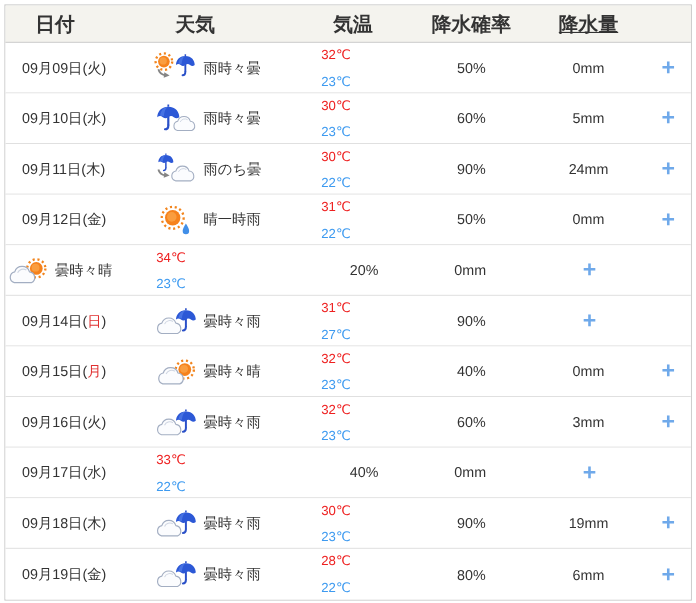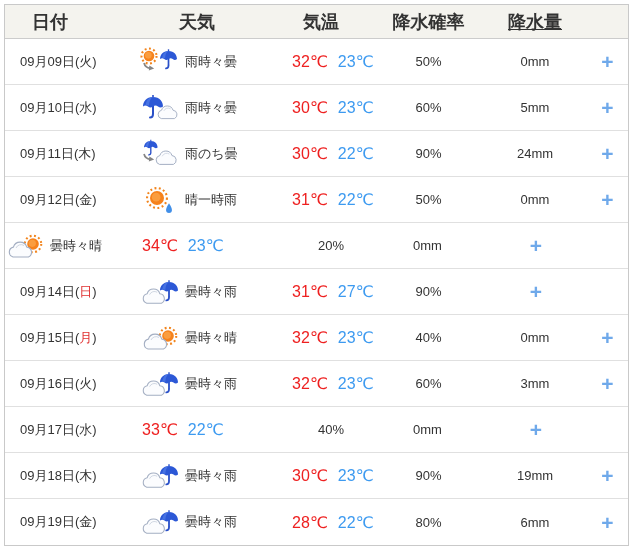--- a/index.html
+++ b/index.html
@@ -13,39 +13,39 @@
     border:1px solid #c9c9c9;box-sizing:border-box;background:#fff;
   }
   .thead{
     display:grid;grid-template-columns:135px 150px 90px 105px 110px 1fr;
     height:33px;align-items:center;background:#f4f3ee;
     border-bottom:1px solid #cccccc;
     font-size:18px;font-weight:bold;color:#333;
   }
   .th{text-align:center;}
   .th-date{padding-right:45px;}
-  .th-weather{padding-right:75px;text-align:right;}
+  .th-weather{padding-right:75px;}
   .th-temp{padding-right:28px;}
   .th-prob{padding-right:8px;}
   .th-amt{padding-right:10px;text-decoration:underline;}
   .tr{
     display:grid;grid-template-columns:135px 150px 90px 105px 110px 1fr;
     height:46px;align-items:center;background:#fff;
     border-bottom:1px solid #e0e0e0;
     font-size:13px;color:#333;box-sizing:border-box;
   }
   .tr:last-child{border-bottom:none;}
   .c-date{padding-left:15px;white-space:nowrap;}
   .wd-sat{color:var(--sat,#3377cc);}
   .wd-sun{color:var(--sun,#e03030);}
   .c-weather{display:flex;align-items:center;gap:5px;}
   .wicon{width:40px;height:30px;display:inline-block;flex:0 0 40px;}
   .wicon svg{display:block;width:40px;height:30px;}
   .wlabel{white-space:nowrap;}
-  .c-temp{display:flex;gap:10px;padding-left:2px;font-size:16px;white-space:nowrap;}
+  .c-temp{display:flex;gap:10px;padding-left:2px;font-size:12px;white-space:nowrap;flex-direction:column;}
   .hi{color:var(--hi,#ee2020);}
   .lo{color:var(--lo,#3d9af0);}
   .c-prob{text-align:center;padding-right:8px;}
   .c-amt{text-align:center;padding-right:10px;}
   .c-plus{text-align:center;padding-right:8px;}
   .plus{
     color:var(--plus,#6fa9ea);font-size:21px;font-weight:bold;
     line-height:1;cursor:pointer;display:inline-block;
   }
 </style>

